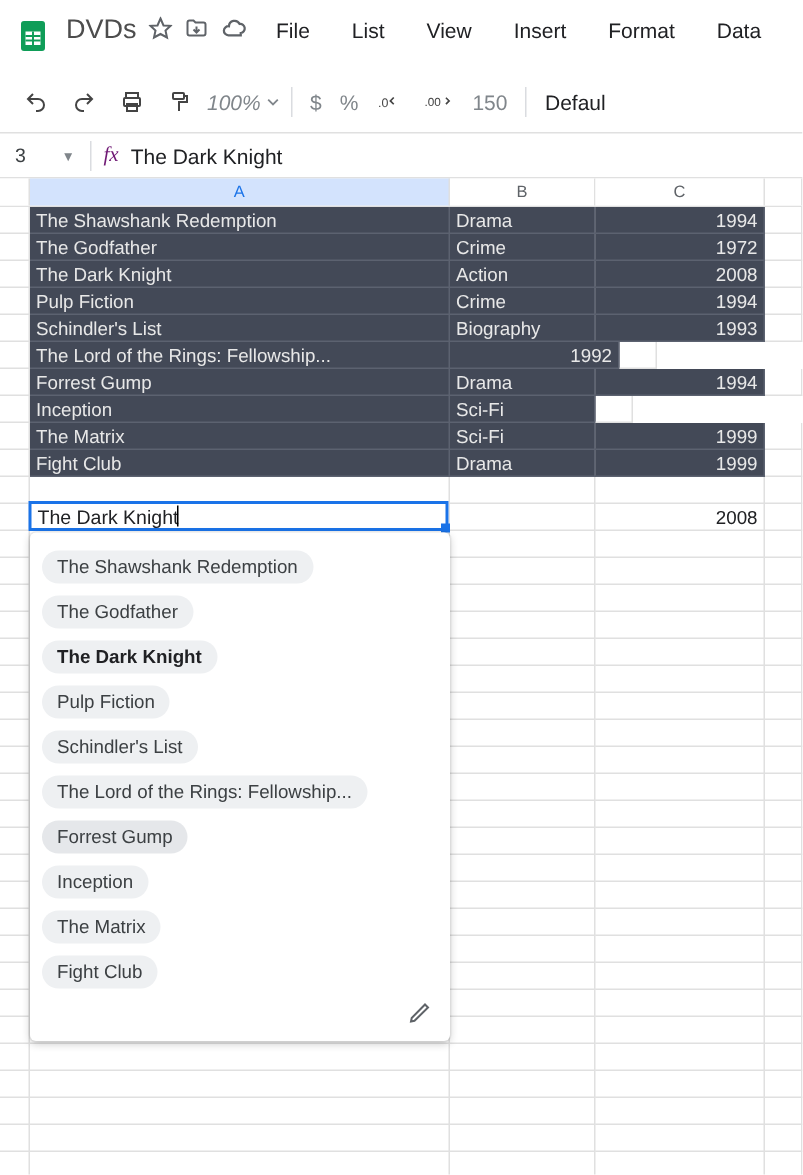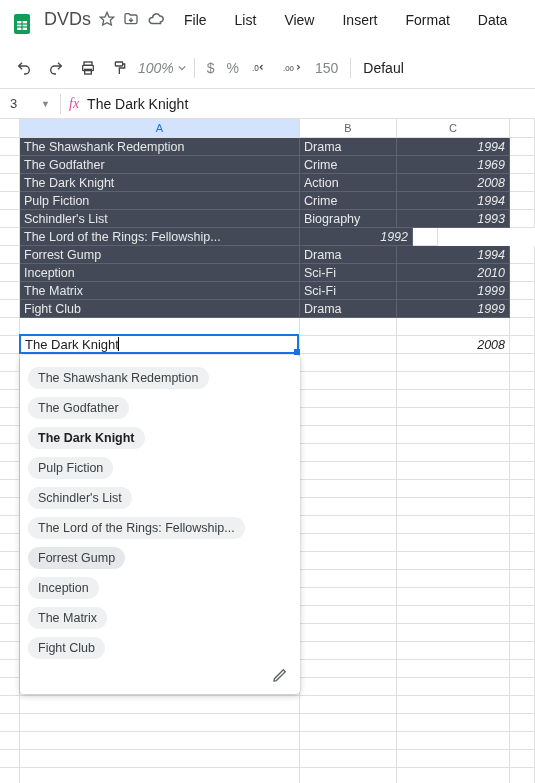--- a/index.html
+++ b/index.html
@@ -24,37 +24,37 @@
   .tb-btn { width: 28px; height: 28px; display: inline-flex; align-items: center; justify-content: center; color: #444; border-radius: 4px; cursor: pointer; }
   .tb-sep { width: 1px; height: 20px; background: #dadce0; margin: 0 4px; }
   .tb-text { font-size: 14px; color: #80868b; padding: 0 4px; }
   .tb-zoom { display: flex; align-items: center; color: #80868b; font-size: 14px; font-style: italic; }
   
   
   .formula-row { display: flex; align-items: center; border-bottom: 1px solid #e0e0e0; height: 30px; }
   .namebox { width: 56px; padding-left: 10px; font-size: 13px; color: #3c4043; display: flex; align-items: center; justify-content: space-between; padding-right: 6px; }
   .namebox-caret { color: #80868b; font-size: 9px; }
   .fx-sep { width: 1px; height: 20px; background: #dadce0; margin: 0 8px 0 4px; }
-  .fx-label { font-style: italic; font-family: serif; color: #ec4899; font-size: 14px; margin-right: 8px; }
+  .fx-label { font-style: italic; font-family: serif; color: #701a75; font-size: 14px; margin-right: 8px; }
   .formula-text { font-size: 14px; color: #202124; }
   
   
   .grid { position: relative; }
   .col-headers { display: flex; border-bottom: 1px solid #e0e0e0; }
   .row-stub { width: 20px; border-right: 1px solid #e0e0e0; background: #fff; }
   .col-h { text-align: center; font-size: 11px; color: #5f6368; padding: 3px 0; border-right: 1px solid #e0e0e0; background: #fff; }
   .col-h.active { background: #d3e3fd; color: #1a73e8; }
   .colA { width: 280px; } .colB { width: 97px; } .colC { width: 113px; } .colD { width: 25px; }
   
   .rows { }
   .grow { display: flex; height: 18px; }
   .cell { border-right: 1px solid #e0e0e0; border-bottom: 1px solid #e0e0e0; padding: 0 4px; font-size: 12.5px; display: flex; align-items: center; overflow: hidden; white-space: nowrap; }
   .rnum { width: 20px; border-right: 1px solid #e0e0e0; border-bottom: 1px solid #e0e0e0; background: #fff; }
   .dark { background: #434957; color: #e8e8e8; border-right-color: #5c6270; border-bottom-color: #5c6270; }
-  .right { justify-content: flex-end; font-style: italic; }
+  .right { justify-content: flex-end; }
   .active-cell { position: absolute; border: 2px solid #1a73e8; background: #fff; font-size: 13px; padding: 1px 4px; display: flex; align-items: center; pointer-events: auto; }
   .cursor-line { border-right: 1px solid #000; height: 14px; display: inline-block; margin-left: -1px; }
   .handle { position: absolute; width: 6px; height: 6px; background: #1a73e8; right: -3px; bottom: -3px; }
   
   
   .dropdown { position: absolute; left: 20px; top: 219px; width: 280px; background: #fff; border-radius: 4px; box-shadow: 0 2px 6px rgba(0,0,0,0.2), 0 0 0 1px rgba(0,0,0,0.05); padding: 8px 0 4px 0; }
   .dd-item { margin: 4px 8px; display: inline-block; }
   .dd-chip { display: inline-block; padding: 4px 10px; border-radius: 12px; background: #eef0f2; font-size: 12.5px; color: #3c4043; cursor: pointer; }
   .dd-chip.bold { font-weight: 700; color: #202124; }
   .dd-chip.hover { background: #e5e7ea; }
@@ -181,21 +181,21 @@
         <div class="rnum"></div>
         <div class="cell colA dark">The Shawshank Redemption</div>
         <div class="cell colB dark">Drama</div>
         <div class="cell colC dark right">1994</div>
         <div class="cell colD"></div>
       </div>
       <div class="grow">
         <div class="rnum"></div>
         <div class="cell colA dark">The Godfather</div>
         <div class="cell colB dark">Crime</div>
-        <div class="cell colC dark right">1969</div>
+        <div class="cell colC dark right">1972</div>
         <div class="cell colD"></div>
       </div>
       <div class="grow">
         <div class="rnum"></div>
         <div class="cell colA dark">The Dark Knight</div>
         <div class="cell colB dark">Action</div>
         <div class="cell colC dark right">2008</div>
         <div class="cell colD"></div>
       </div>
       <div class="grow">
@@ -222,21 +222,20 @@
         <div class="rnum"></div>
         <div class="cell colA dark">Forrest Gump</div>
         <div class="cell colB dark">Drama</div>
         <div class="cell colC dark right">1994</div>
         <div class="cell colD"></div>
       </div>
       <div class="grow">
         <div class="rnum"></div>
         <div class="cell colA dark">Inception</div>
         <div class="cell colB dark">Sci-Fi</div>
-        <div class="cell colC dark right">2010</div>
         <div class="cell colD"></div>
       </div>
       <div class="grow">
         <div class="rnum"></div>
         <div class="cell colA dark">The Matrix</div>
         <div class="cell colB dark">Sci-Fi</div>
         <div class="cell colC dark right">1999</div>
         <div class="cell colD"></div>
       </div>
       <div class="grow">

